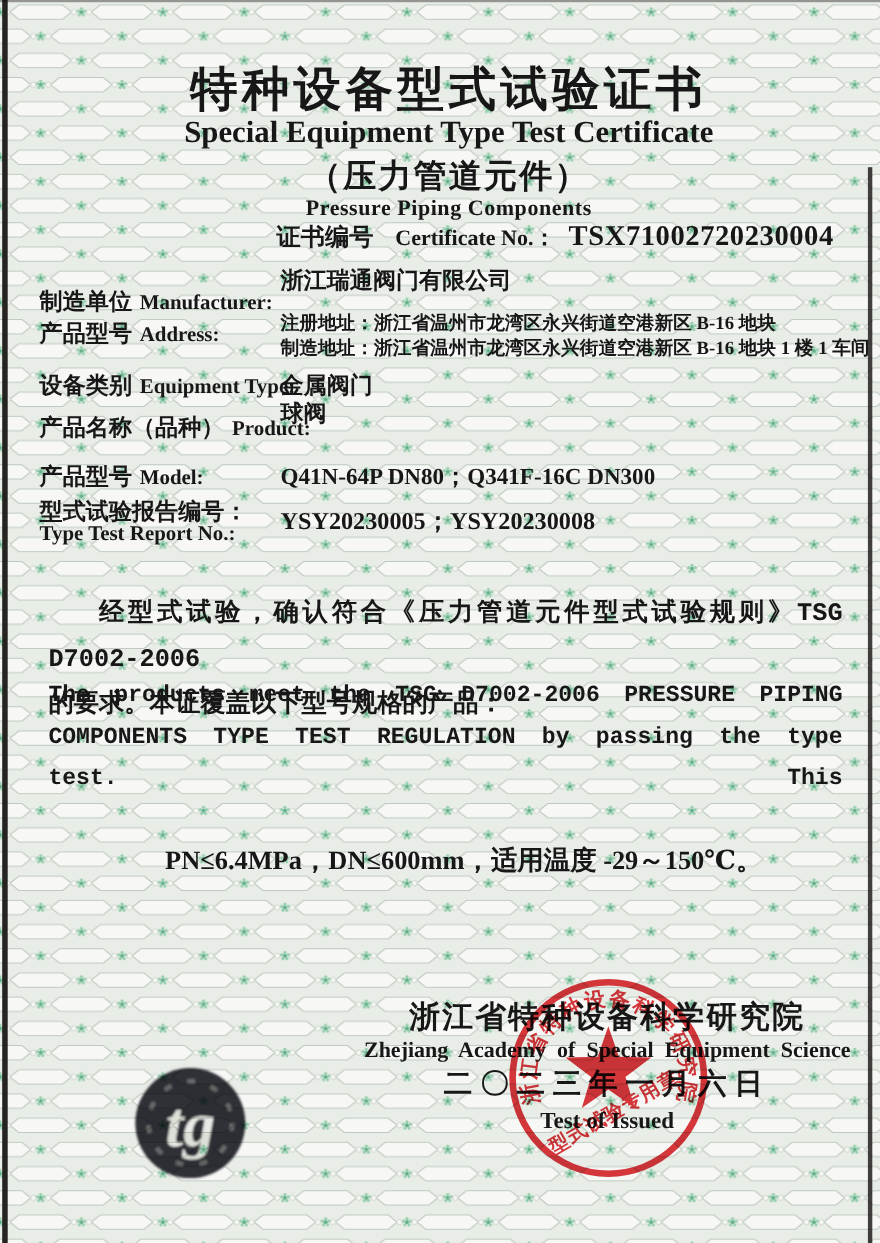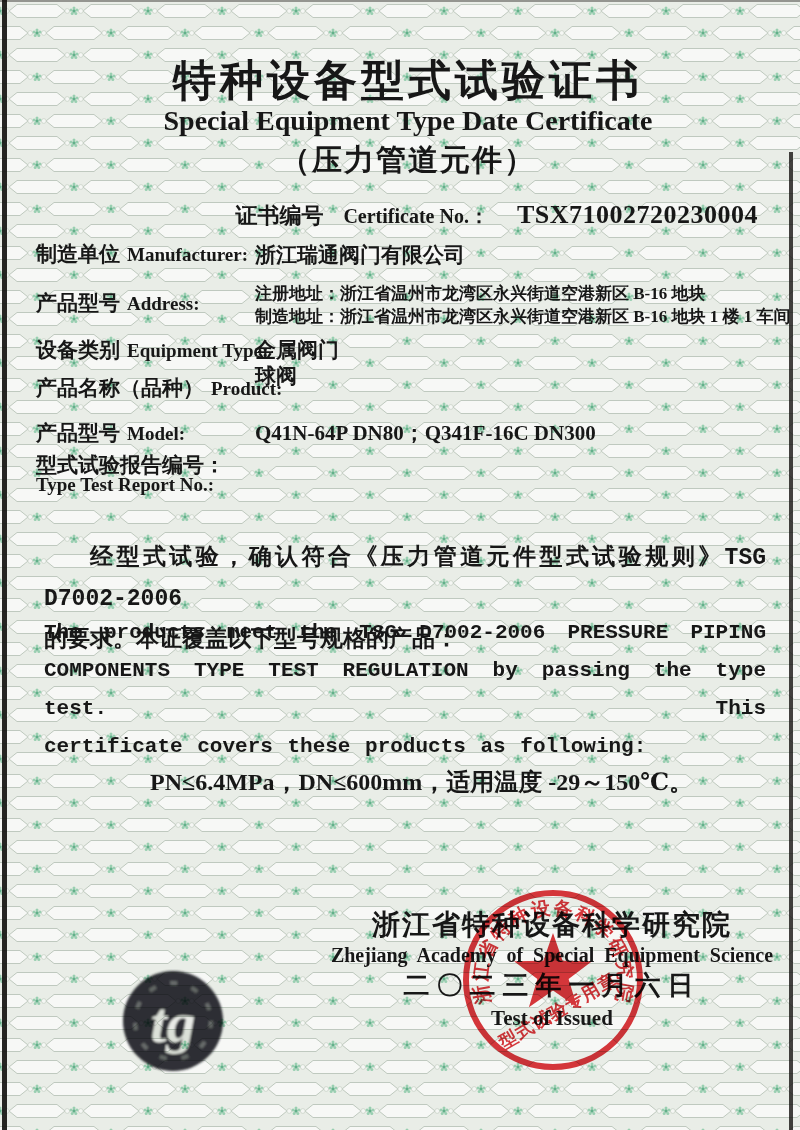--- a/index.html
+++ b/index.html
@@ -11,21 +11,21 @@
   }
   .bg { position: absolute; left: 0; top: 0; z-index: 0; }
   .abs { position: absolute; z-index: 2; }
   .centered { left: 30px; right: 14px; text-align: center; }
   .t-zh  { top: 52px;  font-size: 43px; letter-spacing: 4px; }
   .t-en  { top: 105px; font-size: 28px; }
   .s-zh  { top: 140px; font-size: 30px; letter-spacing: 2px; }
   .s-en  { top: 178px; font-size: 20px; letter-spacing: .5px; }
   .certno { top: 200px; right: 42px; left: auto; white-space: nowrap; font-size: 22px; }
   .certno .en  { font-size: 20px; margin-left: 20px; }
-  .certno .val { font-size: 26px; margin-left: 28px; letter-spacing: .5px; }
+  .certno .val { font-size: 26px; margin-left: 12px; letter-spacing: .5px; }
   .flabel { left: 36px; font-size: 21px; white-space: nowrap; }
   .flabel .en { font-size: 19px; margin-left: 7px; }
   .fvalue { left: 255px; font-size: 21px; white-space: nowrap; }
   .addr { font-size: 17px; }
   .para { left: 44px; width: 722px; font-family: Liberation Mono, monospace; }
   .para-zh { top: 538px; font-size: 23px; line-height: 41px; }
   .para-en { top: 614px; font-size: 21px; line-height: 38px; word-spacing: 2px; }
   .jl  { text-align: justify; text-align-last: justify; }
   .ind { text-indent: 2em; }
   .spec { top: 766px; left: 150px; font-size: 24px; }
@@ -72,28 +72,29 @@
     </defs>
     <rect width="800" height="1130" fill="url(#gp)"></rect>
     <rect width="800" height="1130" fill="#8a9488" opacity="0.05"></rect>
   </svg>
 
   <div class="edge e-left"></div>
   <div class="edge e-right"></div>
   <div class="edge e-top"></div>
 
   <div class="abs centered t-zh">特种设备型式试验证书</div>
-  <div class="abs centered t-en">Special Equipment Type Date Certificate</div>
+  <div class="abs centered t-en">Special Equipment Type Test Certificate</div>
   <div class="abs centered s-zh">（压力管道元件）</div>
+  <div class="abs centered s-en">Pressure Piping Components</div>
 
   <div class="abs certno">
     <span class="zh">证书编号</span><span class="en">Certificate No.：</span><span class="val">TSX71002720230004</span>
   </div>
 
-  <div class="abs flabel" style="top:240px">
+  <div class="abs flabel" style="top:260px">
     <span>制造单位</span><span class="en">Manufacturer:</span>
   </div>
   <div class="abs fvalue" style="top:241px">浙江瑞通阀门有限公司</div>
 
   <div class="abs flabel" style="top:289px">
     <span>产品型号</span><span class="en">Address:</span>
   </div>
   <div class="abs fvalue addr" style="top:282px">注册地址：浙江省温州市龙湾区永兴街道空港新区 B-16 地块</div>
   <div class="abs fvalue addr" style="top:305px">制造地址：浙江省温州市龙湾区永兴街道空港新区 B-16 地块 1 楼 1 车间</div>
 
@@ -109,29 +110,29 @@
 
   <div class="abs flabel" style="top:419px">
     <span>产品型号</span><span class="en">Model:</span>
   </div>
   <div class="abs fvalue" style="top:419px">Q41N-64P DN80；Q341F-16C DN300</div>
 
   <div class="abs flabel" style="top:451px">型式试验报告编号：</div>
   <div class="abs flabel" style="top:472px">
     <span class="en" style="margin-left:0">Type Test Report No.:</span>
   </div>
+  <div class="abs fvalue" style="top:459px;font-size:22px">YSY20230005；YSY20230008</div>
 
   <div class="abs para para-zh">
     <div class="jl ind">经型式试验，确认符合《压力管道元件型式试验规则》TSG D7002-2006</div>
     <div>的要求。本证覆盖以下型号规格的产品：</div>
   </div>
   <div class="abs para para-en">
     <div class="jl">The products meet the TSG D7002-2006 PRESSURE PIPING</div>
     <div class="jl">COMPONENTS TYPE TEST REGULATION by passing the type test. This</div>
-    <div>certificate covers these products as following:</div>
   </div>
   <div class="abs spec">PN≤6.4MPa，DN≤600mm，适用温度 -29～150℃。</div>
 
   <div class="abs foot org-zh">浙江省特种设备科学研究院</div>
   <div class="abs foot org-en">Zhejiang Academy of Special Equipment Science</div>
   <div class="abs foot date-zh">二〇二三年一月六日</div>
   <div class="abs foot date-en">Test of Issued</div>
 
   <svg class="seal-svg" width="190" height="190" viewBox="-95 -95 190 190">
     <circle r="87" fill="none" stroke="#d8262b" stroke-width="6"></circle>

